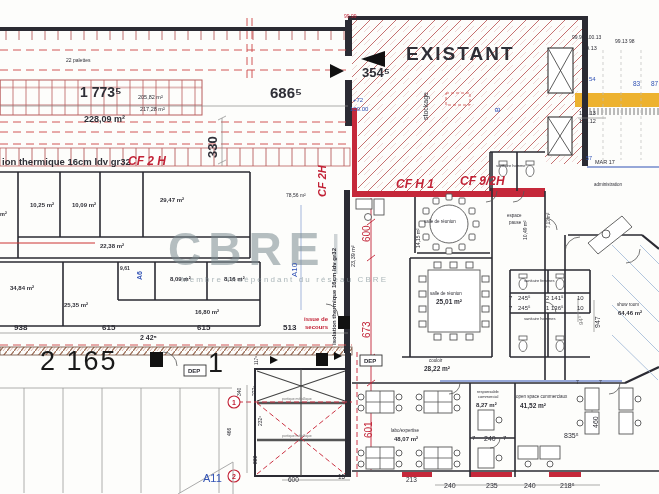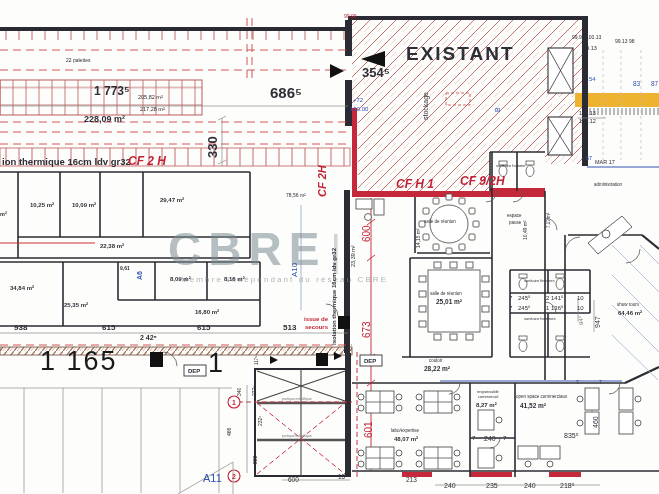--- a/index.html
+++ b/index.html
@@ -206,35 +206,35 @@
   <rect x="360" y="355" width="22" height="11" fill="#fff" stroke="#333" stroke-width="0.9"></rect>
 </svg>
 
 <div id="watermark">
   <span class="brand">CBRE</span>
   <span class="sep">|</span>
 </div>
 <div id="tagline">Membre indépendant du réseau CBRE</div>
 
 <div class="lb" style="left:66px;top:58px;font-size:5px">22 palettes</div>
-<div class="lb b" style="left:94px;top:85px;font-size:12px">1 773⁵</div>
+<div class="lb b" style="left:80px;top:85px;font-size:14px">1 773⁵</div>
 <div class="lb" style="left:138px;top:95px;font-size:5.5px">205,82 m²</div>
 <div class="lb" style="left:140px;top:107px;font-size:5.5px">217,28 m²</div>
 <div class="lb b" style="left:84px;top:115px;font-size:9px">228,09 m²</div>
 <div class="lb b" style="left:270px;top:85px;font-size:15px">686⁵</div>
 <div class="lb b rot" style="left:206px;top:158px;font-size:13px">330</div>
 <div class="lb b" style="left:2px;top:157px;font-size:9.5px">ion thermique  16cm ldv gr32</div>
 <div class="lb b i red" style="left:128px;top:155px;font-size:12px">CF 2 H</div>
 <div class="lb red" style="left:344px;top:14px;font-size:5px">99.99</div>
 <div class="lb b" style="left:14px;top:324px;font-size:8px">938</div>
 <div class="lb b" style="left:102px;top:324px;font-size:8px">615</div>
 <div class="lb b" style="left:197px;top:324px;font-size:8px">615</div>
 <div class="lb b" style="left:283px;top:324px;font-size:8px">513</div>
 <div class="lb b" style="left:140px;top:334px;font-size:7px">2 42⁵</div>
-<div class="lb big" style="left:40px;top:348px;font-size:27px">1 165</div>
+<div class="lb big" style="left:40px;top:348px;font-size:27px">2 165</div>
 <div class="lb big" style="left:208px;top:350px;font-size:27px">1</div>
 <div class="lb b" style="left:188px;top:367.5px;font-size:6px">DEP</div>
 
 <div class="lb b" style="left:406px;top:44px;font-size:19px;letter-spacing:2px">EXISTANT</div>
 <div class="lb b" style="left:362px;top:66px;font-size:13px">354⁵</div>
 <div class="lb rot" style="left:422px;top:120px;font-size:7px">stockage</div>
 <div class="lb blue rot" style="left:494px;top:112px;font-size:7px">B</div>
 <div class="lb blue" style="left:353px;top:97px;font-size:6px">+72</div>
 <div class="lb blue" style="left:350px;top:106px;font-size:6px">100.00</div>
 

